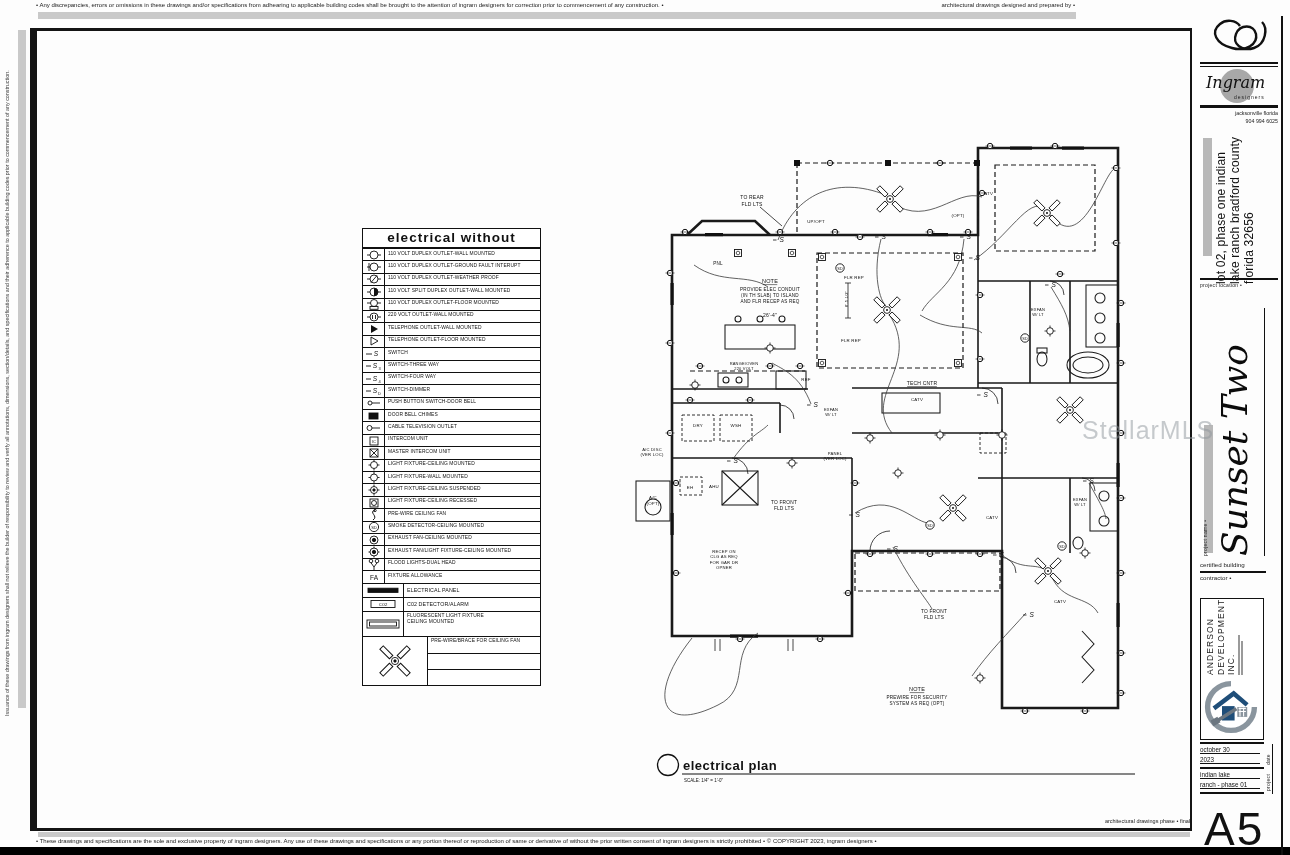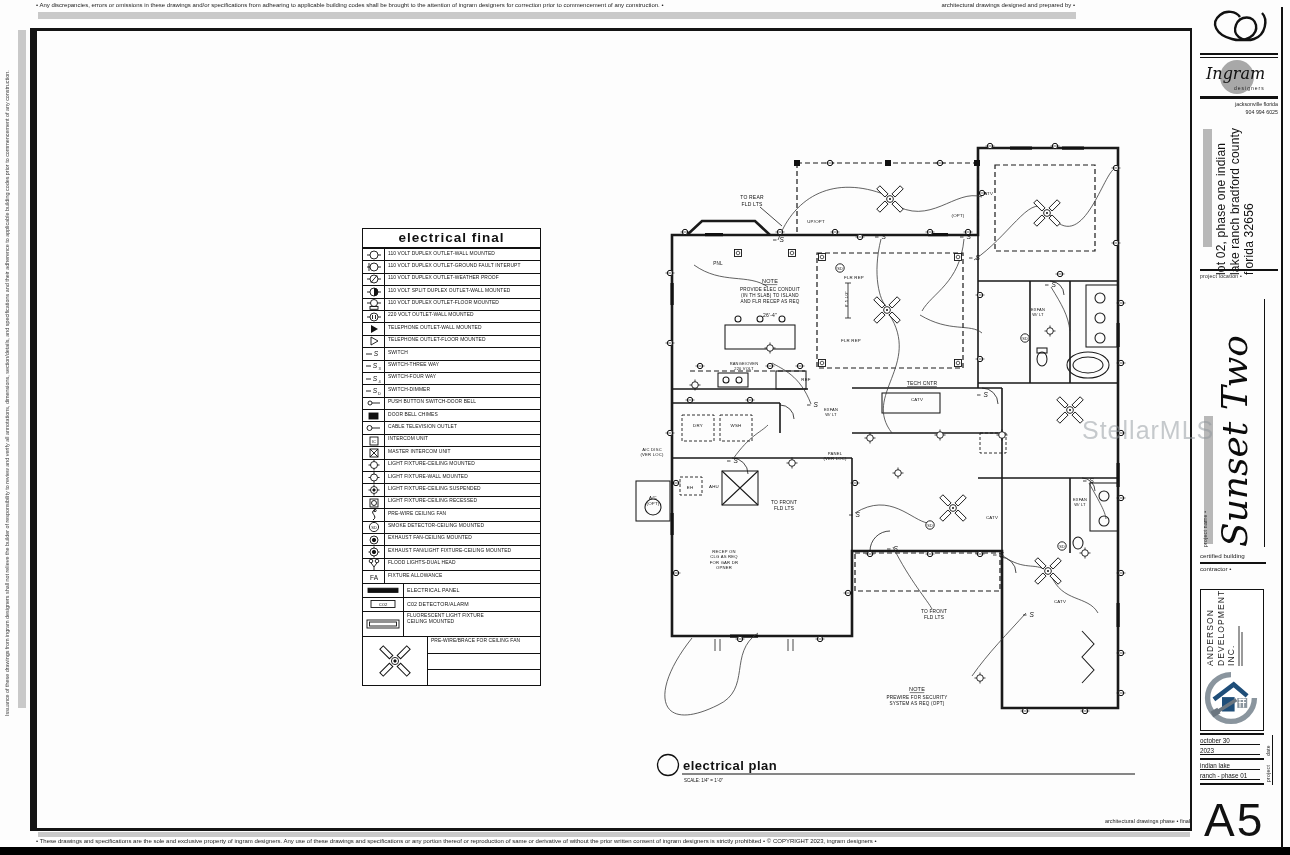--- a/index.html
+++ b/index.html
@@ -38,21 +38,21 @@
   #plan-svg{position:absolute;left:630px;top:133px}
   .wire{fill:none;stroke:#3a3a3a;stroke-width:.8}
   .wallx{fill:none;stroke:#1a1a1a;stroke-width:2.6}
   .walli{fill:none;stroke:#1a1a1a;stroke-width:1.6}
   .dash{fill:none;stroke:#1a1a1a;stroke-width:1.2;stroke-dasharray:5 3}
   .fix{fill:none;stroke:#1a1a1a;stroke-width:1.05}
   .fixd{fill:none;stroke:#1a1a1a;stroke-width:.9;stroke-dasharray:3 2}
   .win{fill:#111;stroke:none}
   .thin{fill:none;stroke:#1a1a1a;stroke-width:.8}
   
-  #sidebar{position:absolute;left:1196px;top:1px;width:94px;height:672px}
+  #sidebar{position:absolute;left:1196px;top:10px;width:94px;height:672px}
   .sb-rule{position:absolute;background:#111}
   .sb-small{font-size:5.3px;color:#222;line-height:1.45}
   .vtext{writing-mode:vertical-rl;transform:rotate(180deg)}
   .ingram-circle{position:absolute;width:34px;height:34px;border-radius:50%;background:#a8a8a8}
   .ingram-name{position:absolute;font-family:"DejaVu Serif",serif;font-style:italic;font-size:16px;color:#111}
   .ingram-sub{position:absolute;font-size:5px;letter-spacing:1px;color:#222}
   .loc-bar{position:absolute;background:#b8b8b8}
   .loc-text{position:absolute;font-size:12px;line-height:1.18;color:#111;letter-spacing:.2px}
   .projname{position:absolute;font-family:"DejaVu Serif",serif;font-style:italic;font-size:36px;color:#0b0b0b}
   .tinylab{font-size:5px;color:#222;letter-spacing:.3px}
@@ -79,21 +79,21 @@
 <div class="border" style="left:30px;top:28px;width:1162px;height:2.5px"></div>
 <div class="border" style="left:1190px;top:28px;width:2px;height:803px"></div>
 <div class="border" style="left:30px;top:828px;width:1162px;height:2.5px"></div>
 <div class="gray" style="left:38px;top:832px;width:1152px;height:5px"></div>
 
 <div class="bstrip"><span>• These drawings and specifications are the sole and exclusive property of </span><span class="u">ingram designers</span><span>. Any use of these drawings and specifications or any portion thereof or reproduction of same or derivative of without the prior written consent of ingram designers is </span><span class="u">strictly prohibited</span><span> • © COPYRIGHT 2023, ingram designers •</span></div>
 <div class="bstrip-r">architectural drawings phase • final</div>
 <div class="blackbar"></div>
 
 <div id="legend">
-  <div class="ltitle">electrical final</div>
+  <div class="ltitle">electrical without</div>
   <div id="legend-rows">
       <div class="lrow norm">
         <div class="lsym">
           <svg viewBox="0 0 20 12" width="20" height="12">
             <circle cx="10" cy="6" r="4" fill="none" stroke="#111" stroke-width="0.9"></circle>
             <line x1="3" y1="6" x2="6" y2="6" stroke="#111" stroke-width="0.9"></line>
             <line x1="14" y1="6" x2="17" y2="6" stroke="#111" stroke-width="0.9"></line>
           </svg>
         </div>
         <div class="llab">110 VOLT DUPLEX OUTLET-WALL MOUNTED</div>

